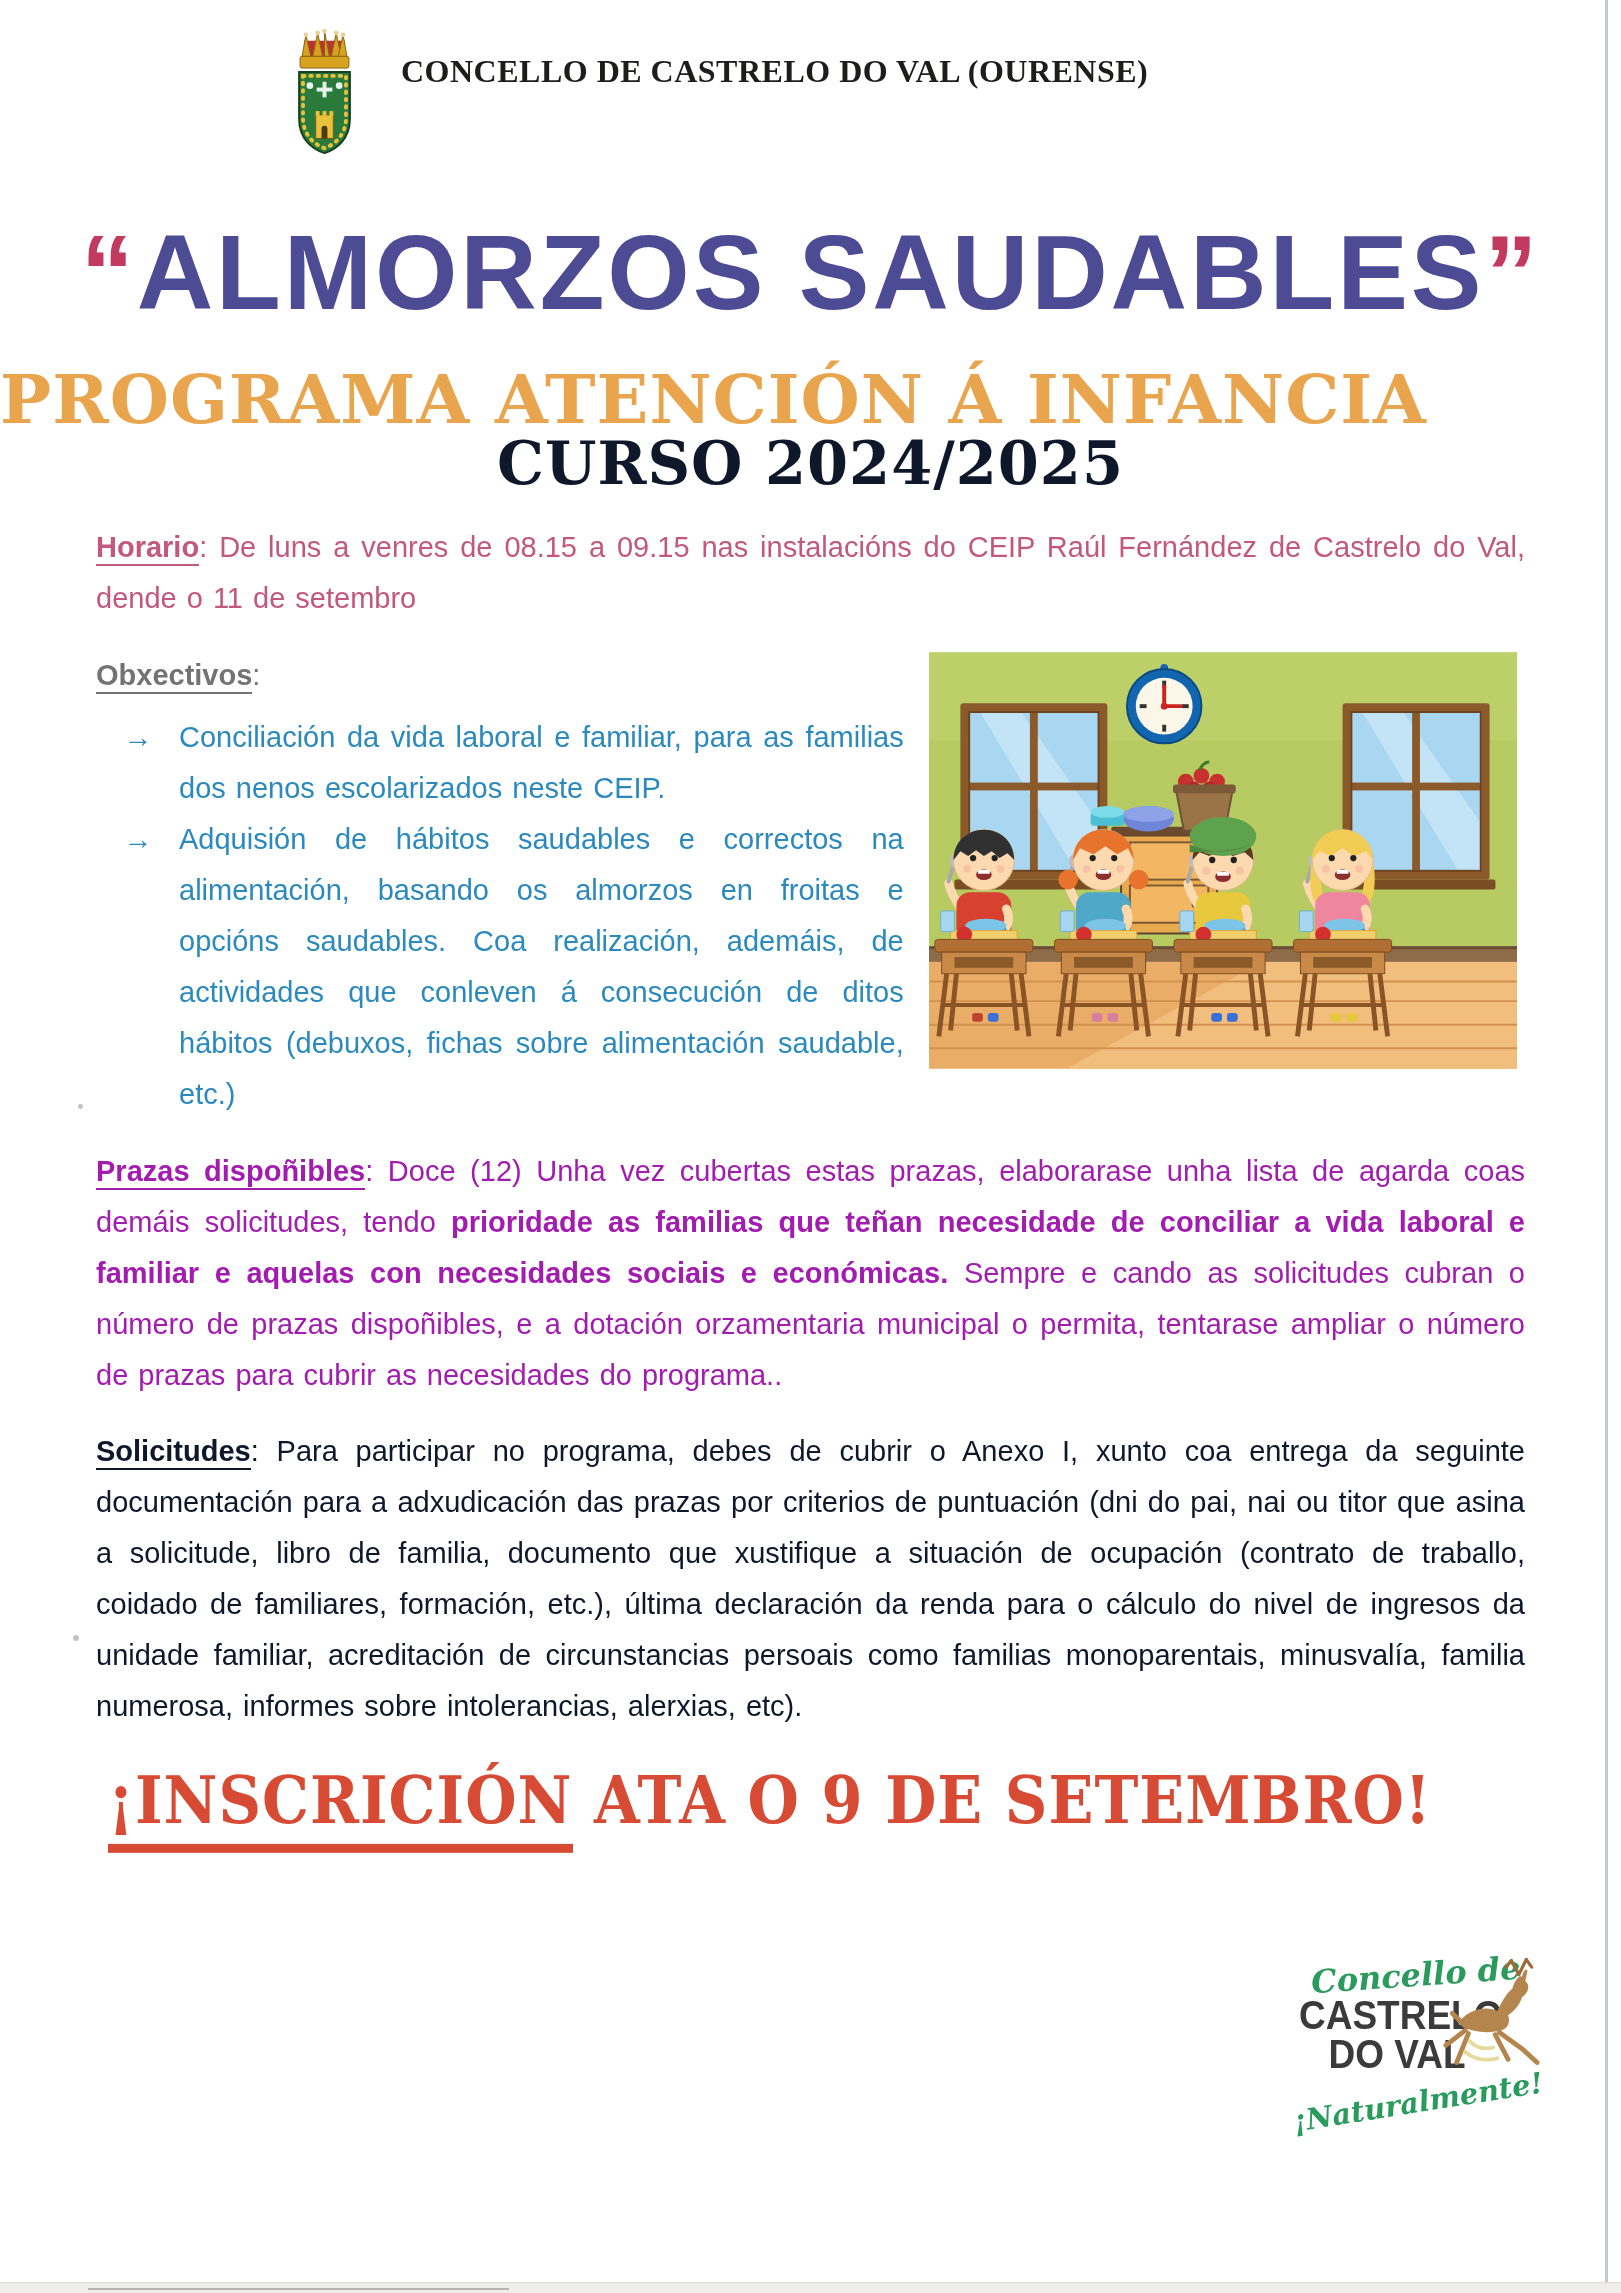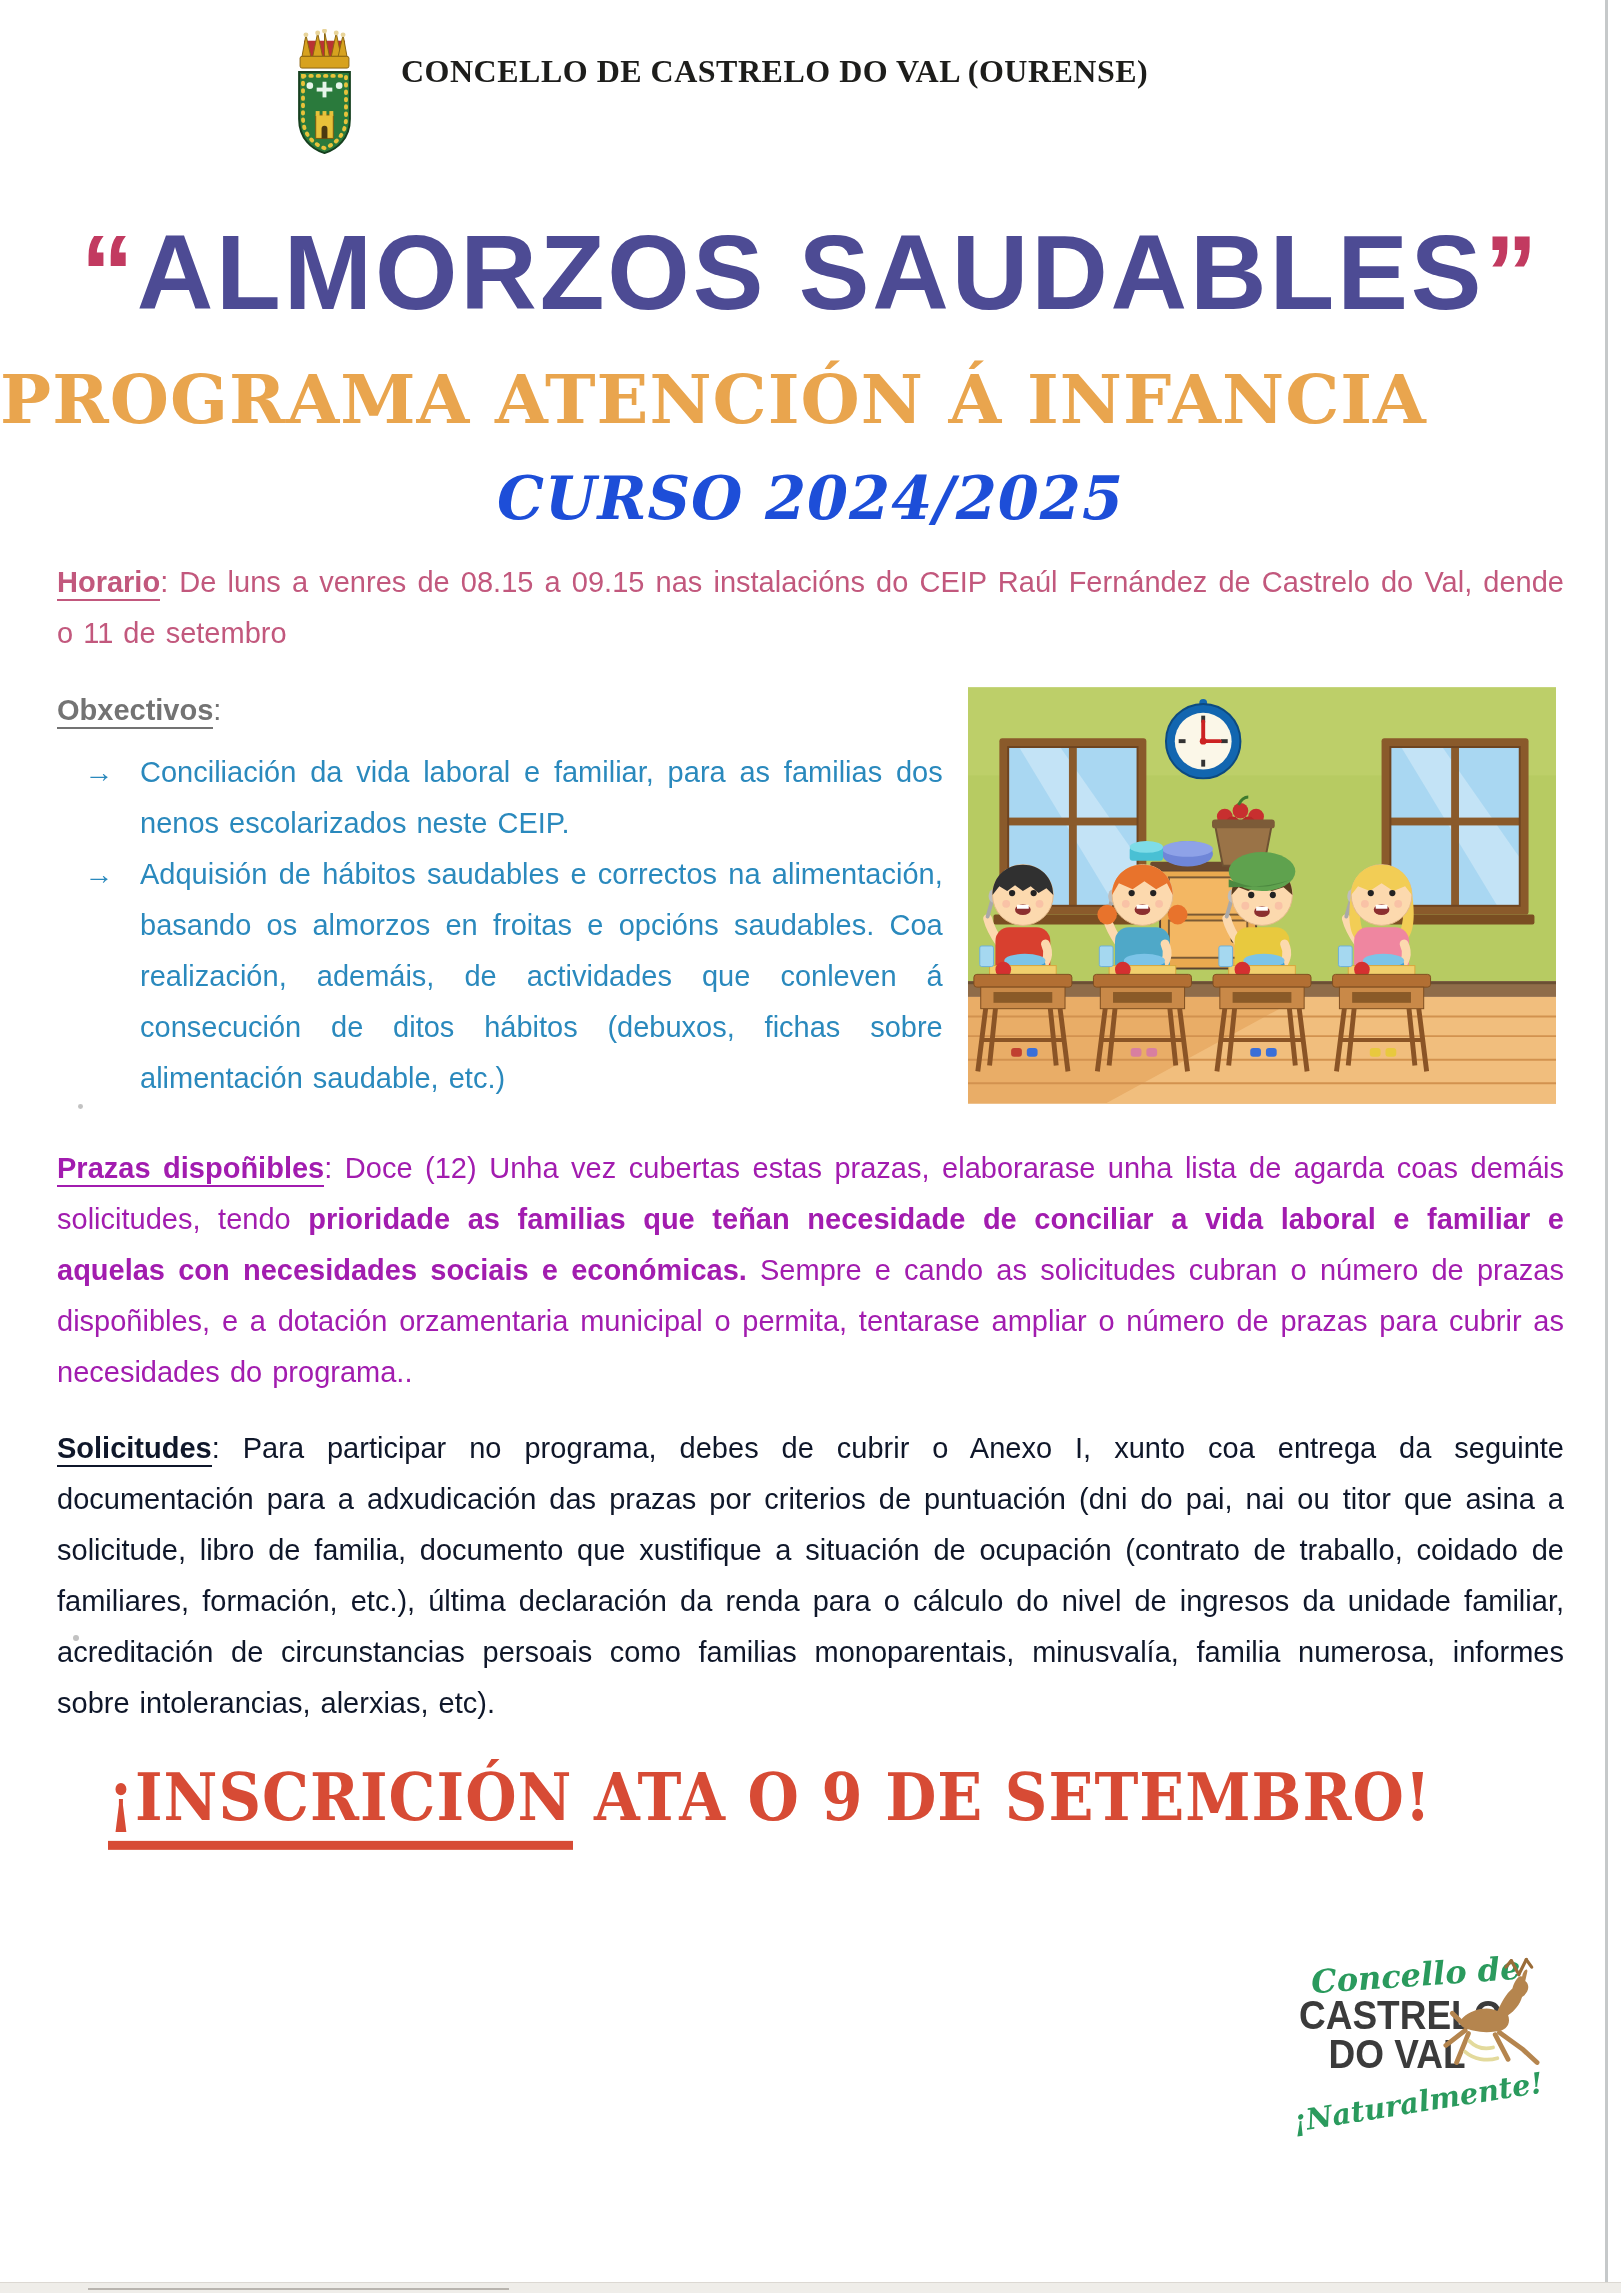--- a/index.html
+++ b/index.html
@@ -8,24 +8,24 @@
   
   .coa{position:absolute;left:292px;top:29px;width:65px;height:127px;}
   .org-name{position:absolute;left:401px;top:53px;font-family:"Liberation Serif",serif;
             font-weight:700;font-size:32px;color:#1d1d1b;letter-spacing:0.5px;}
   
   .title-main{padding-top:218px;text-align:center;font-family:Liberation Sans, sans-serif;
               font-weight:700;font-size:106px;line-height:108px;color:#4d4b94;letter-spacing:2.9px;}
   .title-main .q{color:#c23a60;}
   .title-sub{margin-top:39px;text-align:left;font-family:"DejaVu Serif",serif;font-weight:700;
              font-size:68px;line-height:69px;color:#e9a54e;letter-spacing:1px;}
-  .title-course{margin-top:35px;text-align:center;font-family:"DejaVu Serif",serif;font-weight:700;
-                font-size:59px;line-height:59px;color:#1d4ed8;letter-spacing:1px;font-style:italic;}
-  
-  .content{margin-top:29px;padding:0 57px;font-size:29px;line-height:51px;
+  .title-course{text-align:center;font-family:"DejaVu Serif",serif;font-weight:700;
+                font-size:59px;line-height:59px;color:#0f172a;letter-spacing:1px;}
+  
+  .content{margin-top:29px;padding:0 96px;font-size:29px;line-height:51px;
            text-align:justify;word-spacing:2px;}
   .content p{margin:0;}
   .lbl{font-weight:700;border-bottom:2.9px solid currentColor;padding-bottom:1px;}
   .p-horario{color:#c2587d;}
   .flow{margin-top:19.6px;}
   .flow::after{content:"";display:block;clear:both;}
   .illustration{float:right;width:588px;height:417px;margin:2px 7.8px 13.7px 25.5px;}
   .p-dest{color:#9d58a6;}
   .p-obx{color:#737373;margin-top:25.5px !important;}
   .bullet{color:#2a89bd;margin-top:11.8px;padding-left:83px;position:relative;text-align:justify;}

